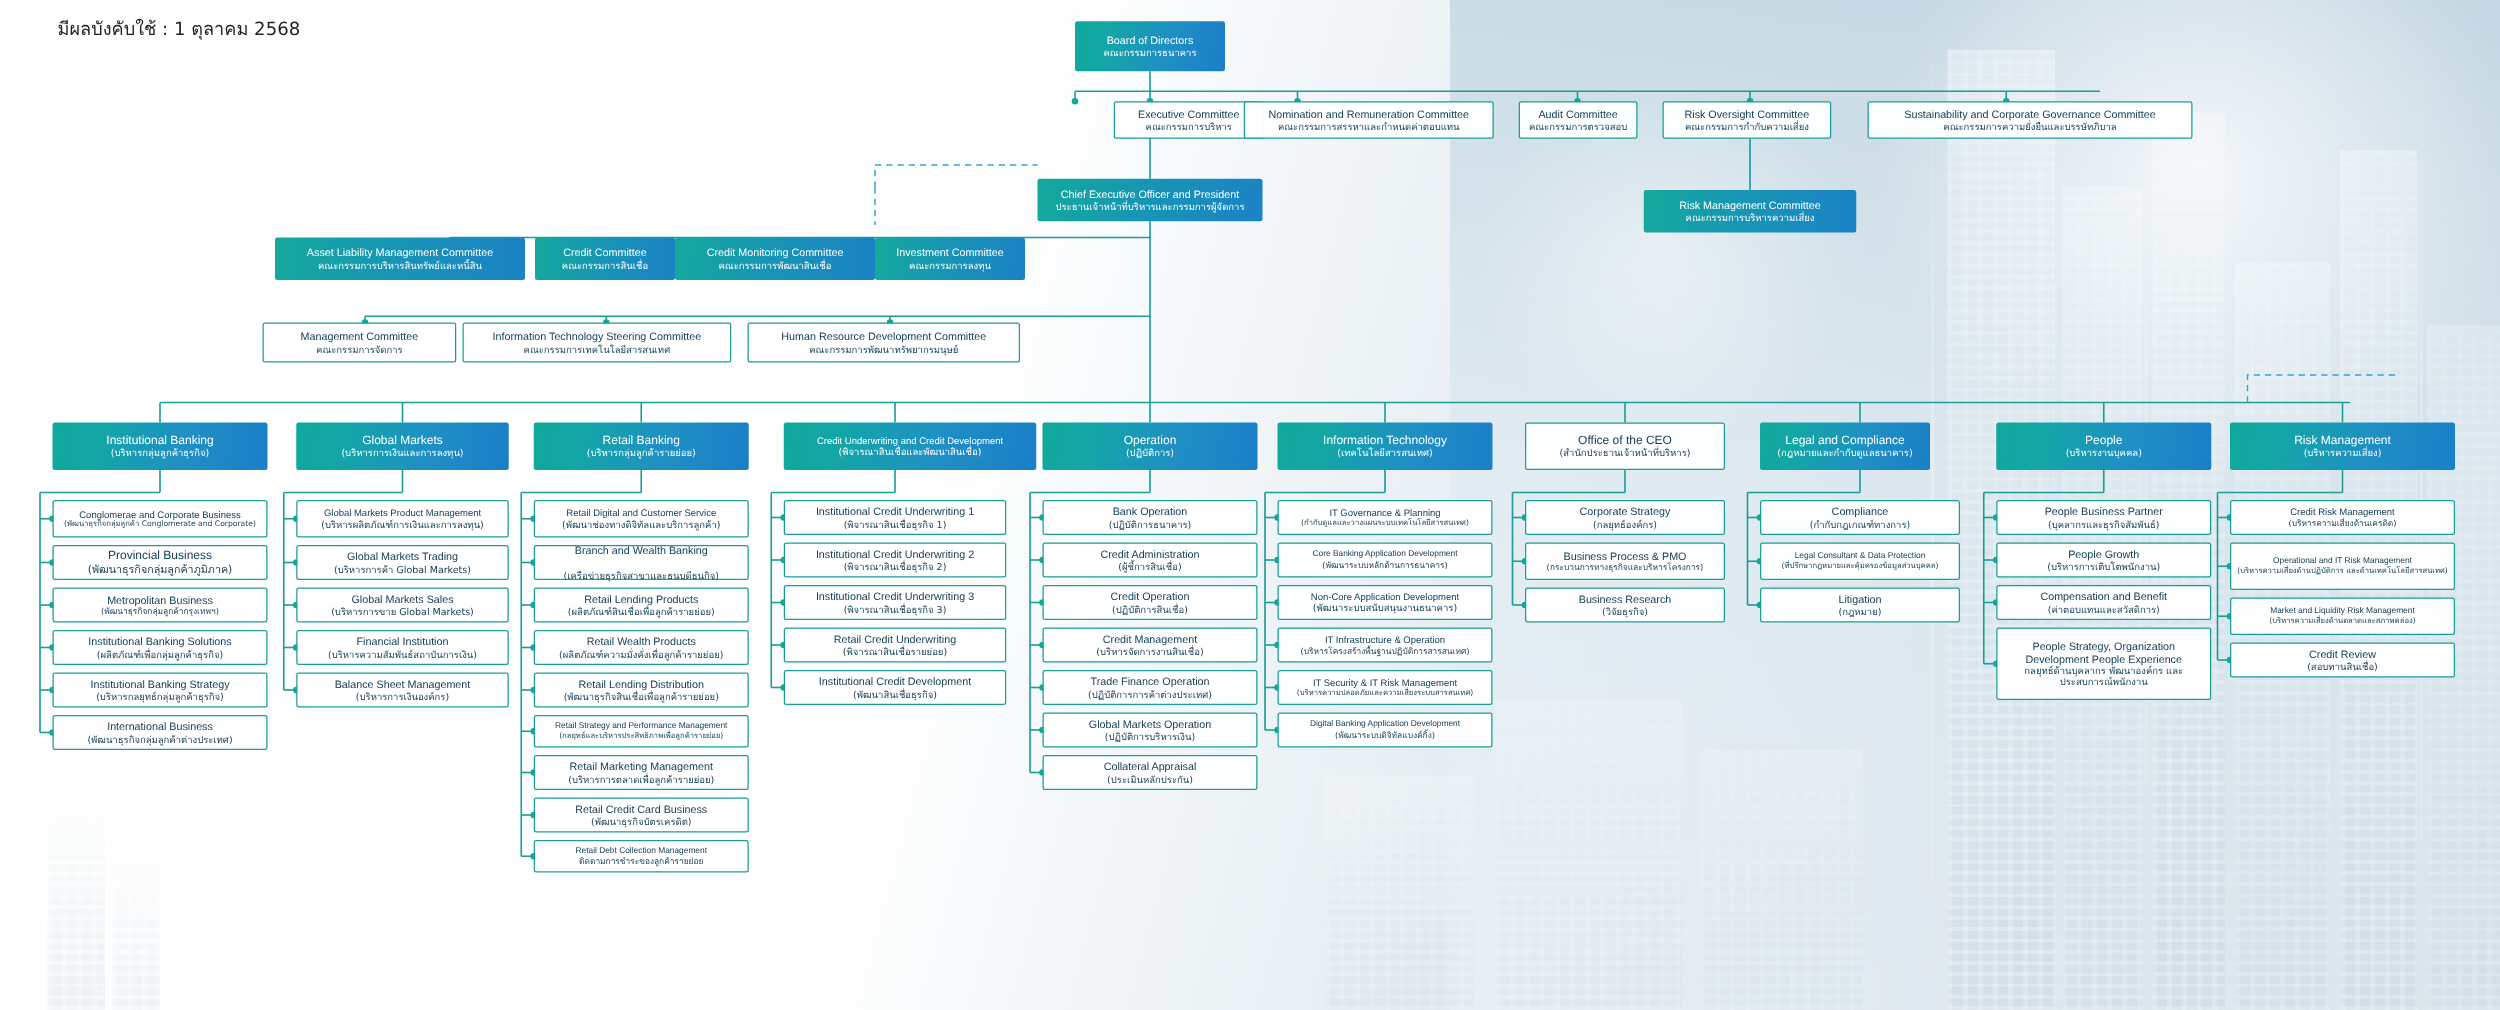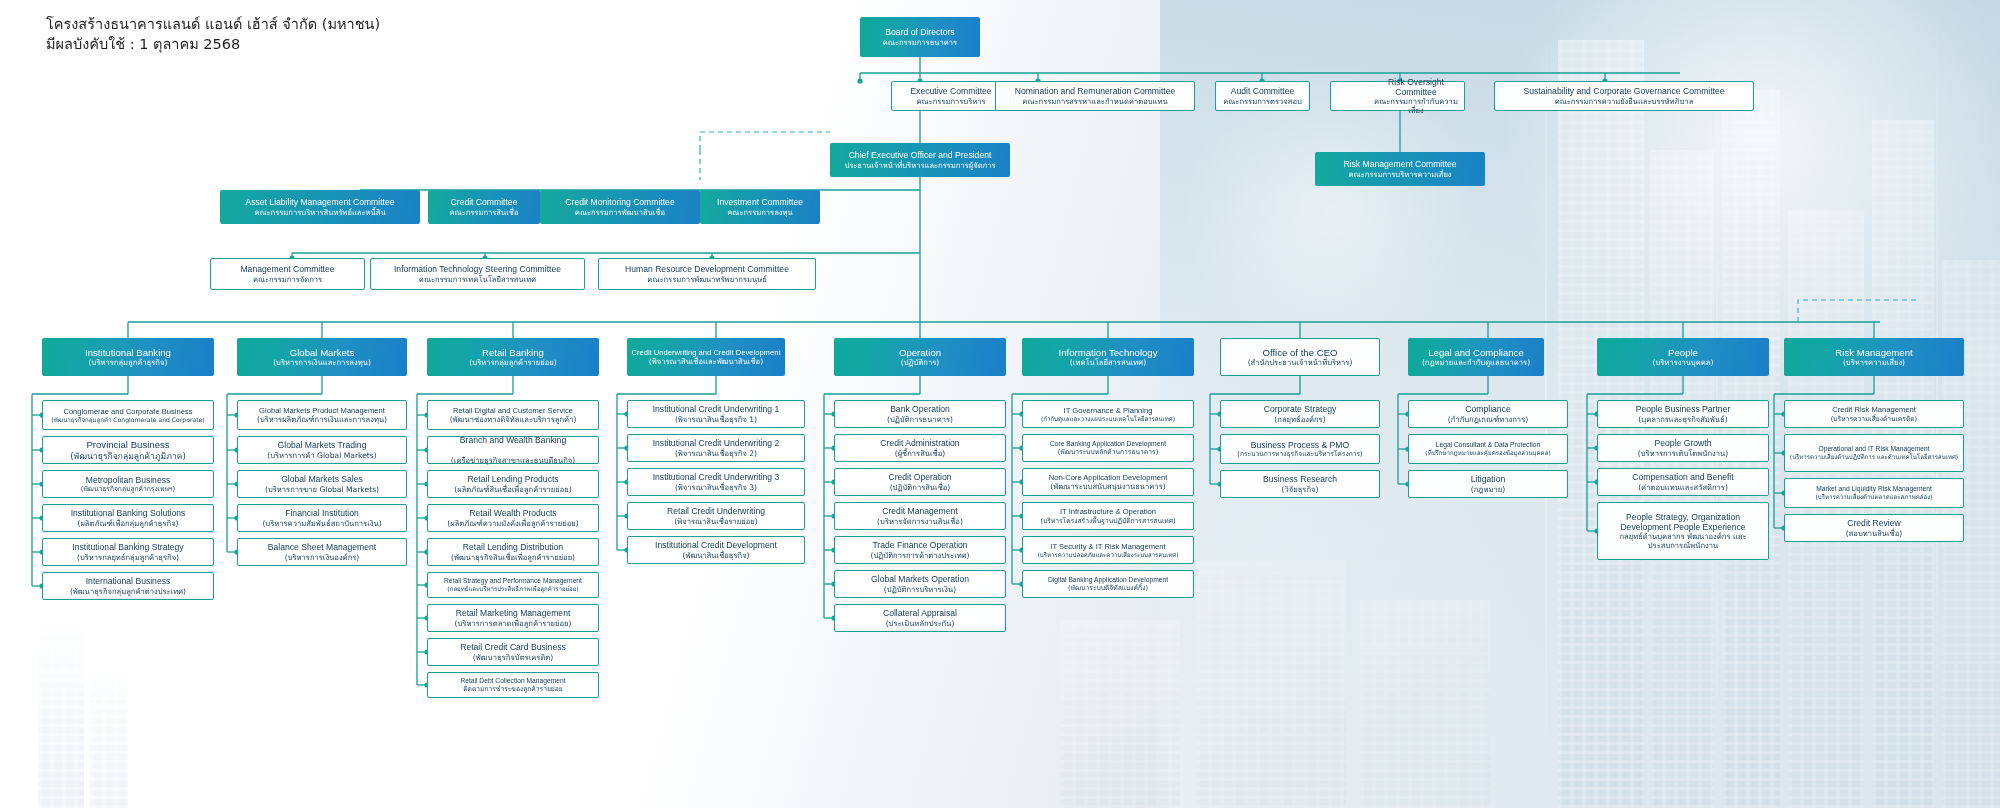--- a/index.html
+++ b/index.html
@@ -105,21 +105,20 @@
     <div class="bld" style="left:90px;  top:660px; width:38px; height:148px; opacity:.42;"></div>
     <div class="bld" style="left:1060px; top:620px; width:120px; height:188px; opacity:.30;"></div>
     <div class="bld" style="left:1196px; top:560px; width:150px; height:248px; opacity:.28;"></div>
     <div class="bld" style="left:1360px; top:600px; width:130px; height:208px; opacity:.26;"></div>
     <div class="vert-streak" style="left:1545px; opacity:.55;"></div>
     <div class="vert-streak" style="left:1716px; opacity:.40;"></div>
     <div class="vert-streak" style="left:1936px; opacity:.45;"></div>
   </div>
 
   <div id="title-block">
-    <div>โครงสร้างธนาคารแลนด์ แอนด์ เฮ้าส์ จำกัด (มหาชน)</div>
     <div>มีผลบังคับใช้ : 1 ตุลาคม 2568</div>
   </div>
 
   <svg id="wires" width="2000" height="808">
     <g stroke="#1a9e96" stroke-width="1.3" fill="none">
 
       <path d="M920,57 L920,73"></path>
       <path d="M860,73 L1680,73"></path>
       <path d="M920,73 L920,81"></path>
       <path d="M1038,73 L1038,81"></path>
@@ -309,21 +308,21 @@
         <span class="th f8">คณะกรรมการบริหาร</span>
       </div>
       <div class="node outline" style="left: 995px; top: 81px; width: 200px; height: 30px;">
         <span class="en f9">Nomination and Remuneration Committee</span>
         <span class="th f8">คณะกรรมการสรรหาและกำหนดค่าตอบแทน</span>
       </div>
       <div class="node outline" style="left: 1215px; top: 81px; width: 95px; height: 30px;">
         <span class="en f9">Audit Committee</span>
         <span class="th f8">คณะกรรมการตรวจสอบ</span>
       </div>
-      <div class="node outline" style="left: 1330px; top: 81px; width: 135px; height: 30px; padding-left: 40px;">
+      <div class="node outline" style="left: 1330px; top: 81px; width: 135px; height: 30px;">
         <span class="en f9">Risk Oversight Committee</span>
         <span class="th f8">คณะกรรมการกำกับความเสี่ยง</span>
       </div>
       <div class="node outline" style="left: 1470px; top: 81px; width: 260px; height: 30px; margin-left: 24px;">
         <span class="en f9">Sustainability and Corporate Governance Committee</span>
         <span class="th f8">คณะกรรมการความยั่งยืนและบรรษัทภิบาล</span>
       </div>
       <div class="node grad2" style="left: 830px; top: 143px; width: 180px; height: 34px;">
         <span class="en f9">Chief Executive Officer and President</span>
         <span class="th f8">ประธานเจ้าหน้าที่บริหารและกรรมการผู้จัดการ</span>
@@ -445,21 +444,21 @@
         <span class="th f8">(บริหารการตลาดเพื่อลูกค้ารายย่อย)</span>
       </div>
       <div class="node outline" style="left: 427px; top: 638px; width: 172px; height: 28px;">
         <span class="en f9">Retail Credit Card Business</span>
         <span class="th f8">(พัฒนาธุรกิจบัตรเครดิต)</span>
       </div>
       <div class="node outline" style="left: 427px; top: 672px; width: 172px; height: 26px;">
         <span class="en f7">Retail Debt Collection Management</span>
         <span class="th f7">ติดตามการชำระของลูกค้ารายย่อย</span>
       </div>
-      <div class="node grad" style="left: 627px; top: 338px; width: 158px; height: 38px;">
+      <div class="node grad" style="left: 627px; top: 338px; width: 202px; height: 38px;">
         <span class="en f8">Credit Underwriting and Credit Development</span>
         <span class="th f8">(พิจารณาสินเชื่อและพัฒนาสินเชื่อ)</span>
       </div>
       <div class="node outline" style="left: 627px; top: 400px; width: 178px; height: 28px;">
         <span class="en f9">Institutional Credit Underwriting 1</span>
         <span class="th f8">(พิจารณาสินเชื่อธุรกิจ 1)</span>
       </div>
       <div class="node outline" style="left: 627px; top: 434px; width: 178px; height: 28px;">
         <span class="en f9">Institutional Credit Underwriting 2</span>
         <span class="th f8">(พิจารณาสินเชื่อธุรกิจ 2)</span>

